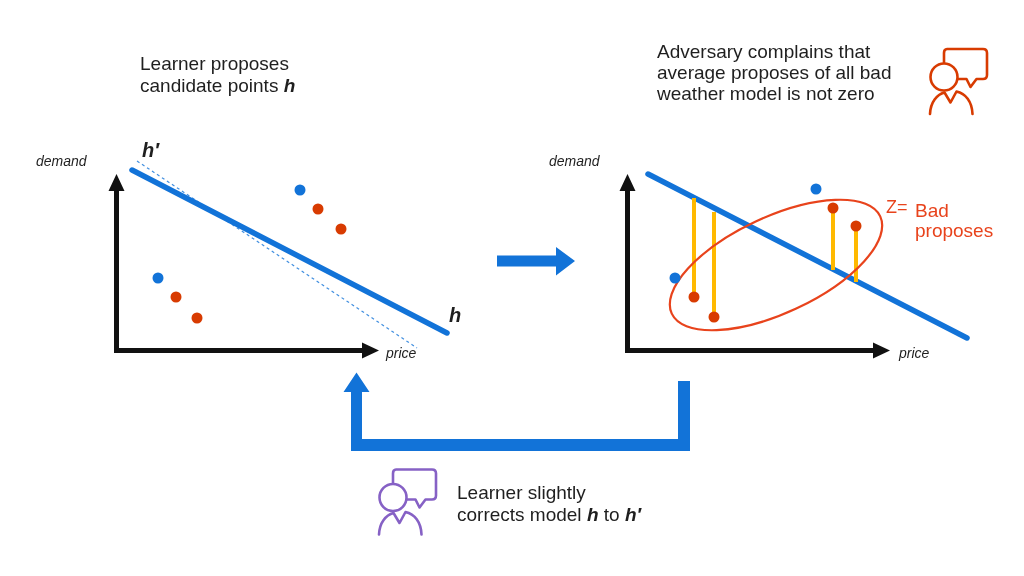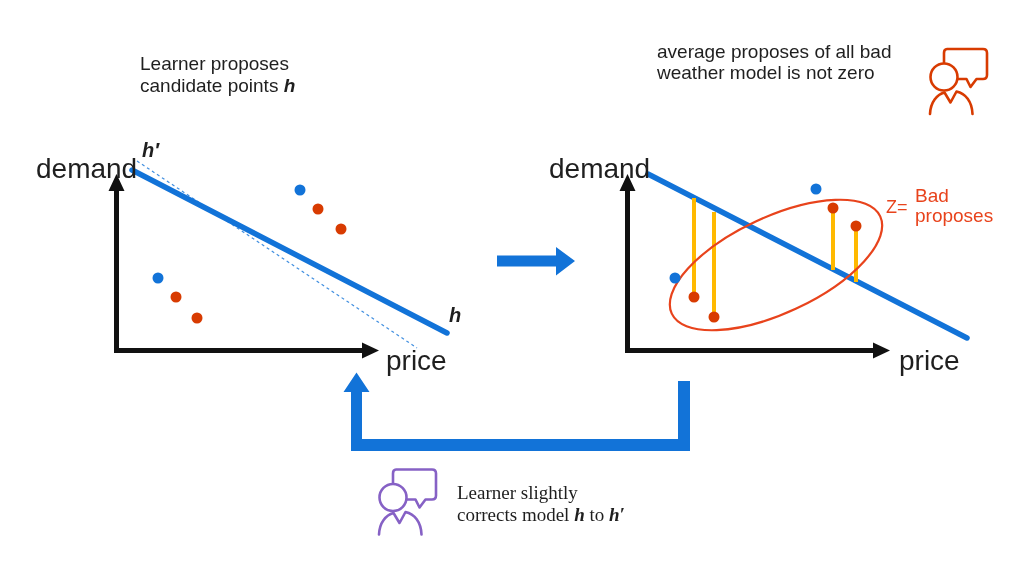--- a/index.html
+++ b/index.html
@@ -1,19 +1,19 @@
 <!DOCTYPE html>
 <html style="--blue: #1273d8; --orange: #d83b01; --red: #e8431c; --yellow: #ffb900; --purple: #8661c5; --ink: #1f1f1f;"><head>
 <meta charset="utf-8">
 <style>
   html,body{margin:0;padding:0;background:#fff;}
   .canvas{position:relative;width:1024px;height:576px;background:#fff;overflow:hidden;
           font-family:"Liberation Sans",sans-serif;color:var(--ink,#1f1f1f);padding-left:6px;}
   .note{position:absolute;font-size:19px;line-height:22px;white-space:nowrap;}
-  .axis-label{position:absolute;font-size:28px;white-space:nowrap;}
+  .axis-label{position:absolute;font-size:14px;white-space:nowrap;font-style:italic;}
   .sym{font-weight:bold;font-style:italic;}
   .line-label{position:absolute;font-size:20px;font-weight:bold;font-style:italic;white-space:nowrap;}
   .z-label{position:absolute;color:var(--red,#e8431c);font-size:19px;line-height:20px;white-space:nowrap;}
   .z-prefix{position:absolute;color:var(--red,#e8431c);font-size:18px;white-space:nowrap;}
   svg.layer{position:absolute;left:0;top:0;}
   .axis{stroke:#111;stroke-width:5;fill:none;}
   .axis-head{fill:#111;stroke:none;}
   .hline{stroke:var(--blue,#1273d8);stroke-width:5.5;stroke-linecap:round;fill:none;}
   .hdash{stroke:var(--blue,#1273d8);stroke-width:1.2;stroke-dasharray:3 3;opacity:.8;fill:none;}
   .resid{stroke:var(--yellow,#ffb900);stroke-width:4;}
@@ -93,36 +93,37 @@
       <path d="M0,69 C0.5,57 7,49.5 14.5,47.5 L20.5,57.5 L26.5,46.5 C35.5,48.5 42,56.5 42.5,69"></path>
     </g>
   </svg>
 
   <div class="note" style="left:140px;top:53px;">
     <div><span>Learner proposes</span></div>
     <div><span>candidate points </span><span class="sym">h</span></div>
   </div>
 
   <div class="note" style="left:657px;top:41px;line-height:21px;">
+    <div>Adversary complains that</div>
     <div>average proposes of all bad</div>
     <div>weather model is not zero</div>
   </div>
 
-  <div class="note" style="left:457px;top:482px;font-family:Liberation Serif, serif;">
+  <div class="note" style="left:457px;top:482px;">
     <div>Learner slightly</div>
     <div><span>corrects model </span><span class="sym">h</span><span> to </span><span class="sym">h′</span></div>
   </div>
 
   <div class="axis-label" style="left:36px;top:153px;">demand</div>
   <div class="axis-label" style="left:386px;top:345px;">price</div>
   <div class="line-label" style="left:142px;top:139px;">h′</div>
   <div class="line-label" style="left:449px;top:304px;">h</div>
 
   <div class="axis-label" style="left:549px;top:153px;">demand</div>
   <div class="axis-label" style="left:899px;top:345px;">price</div>
 
   <div class="z-prefix" style="left:886px;top:197px;">Z=</div>
-  <div class="z-label" style="left:915px;top:186px;">
+  <div class="z-label" style="left:915px;top:201px;">
     <div>Bad</div>
     <div>proposes</div>
   </div>
 
 </div>
 
 </body></html>

